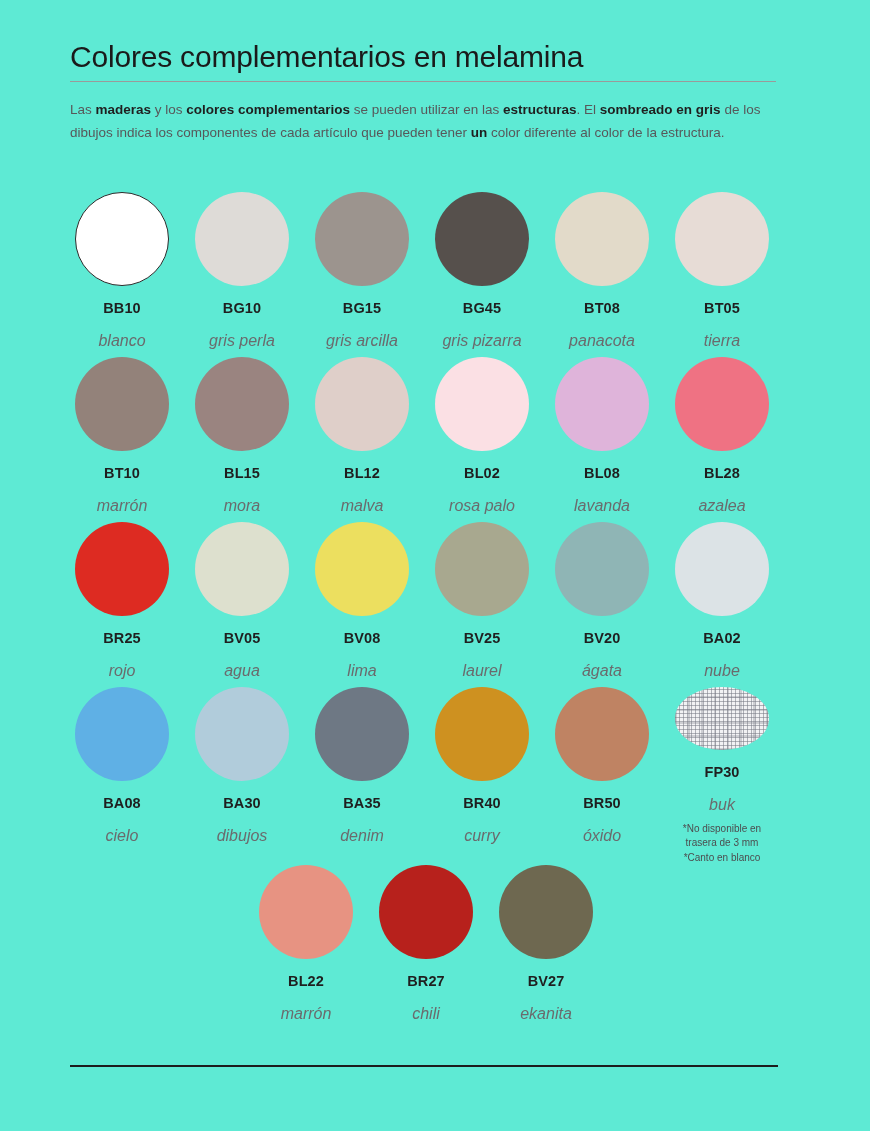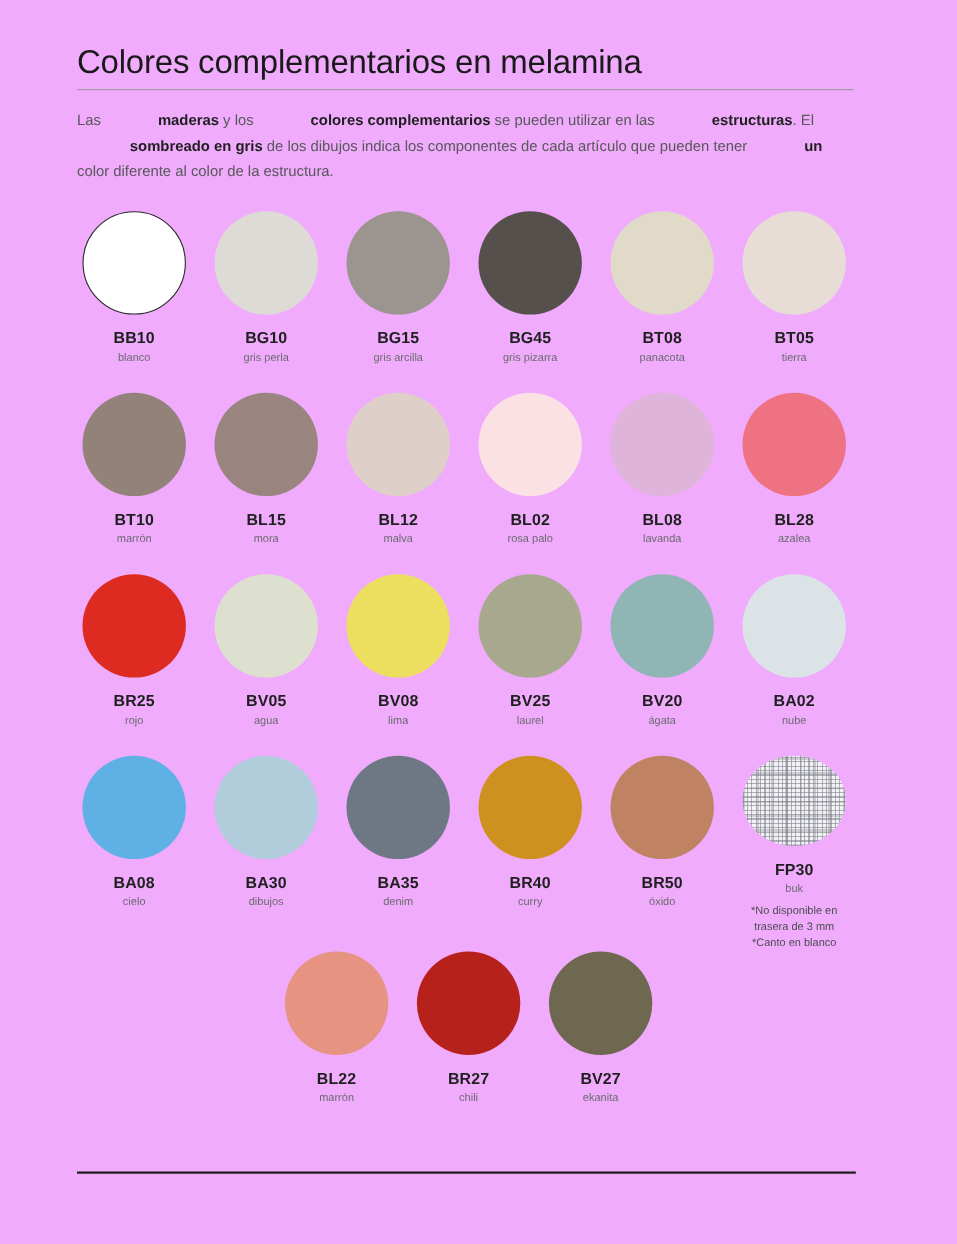--- a/index.html
+++ b/index.html
@@ -4,21 +4,21 @@
 <style>
   html, body {
     margin: 0;
     padding: 0;
     background: #ffffff;
   }
   .page {
     position: relative;
     width: 870px;
     height: 1131px;
-    background: #f0abfc;
+    background: #5eead4;
     font-family: "Liberation Sans", sans-serif;
     overflow: hidden;
   }
   .content {
     position: absolute;
     left: 70px;
     top: 40px;
     width: 706px;
   }
   .title {
@@ -39,21 +39,20 @@
   .intro {
     font-size: 13.5px;
     line-height: 1.72;
     color: #57585a;
     width: 700px;
     margin: 0;
   }
   .intro b {
     color: #1f1f1f;
     font-weight: 700;
-    margin-left: 48px;
   }
 
   .grid {
     position: absolute;
     left: 62px;
     top: 192px;
     width: 720px;
   }
   .row {
     display: flex;
@@ -93,25 +92,26 @@
 
   .code {
     font-size: 14.5px;
     font-weight: 700;
     color: #1f1f1f;
     margin-top: 14px;
     letter-spacing: 0.1px;
     text-align: left;
   }
   .name {
-    font-size: 10px;
+    font-size: 16px;
     font-weight: 400;
     color: #6a6b6d;
-    margin-top: 4px;
+    margin-top: 16px;
     text-align: center;
+    font-style: italic;
   }
   .notes {
     margin-top: 8px;
     text-align: center;
   }
   .note {
     font-size: 10px;
     line-height: 1.45;
     color: #4c4d4f;
     white-space: nowrap;

